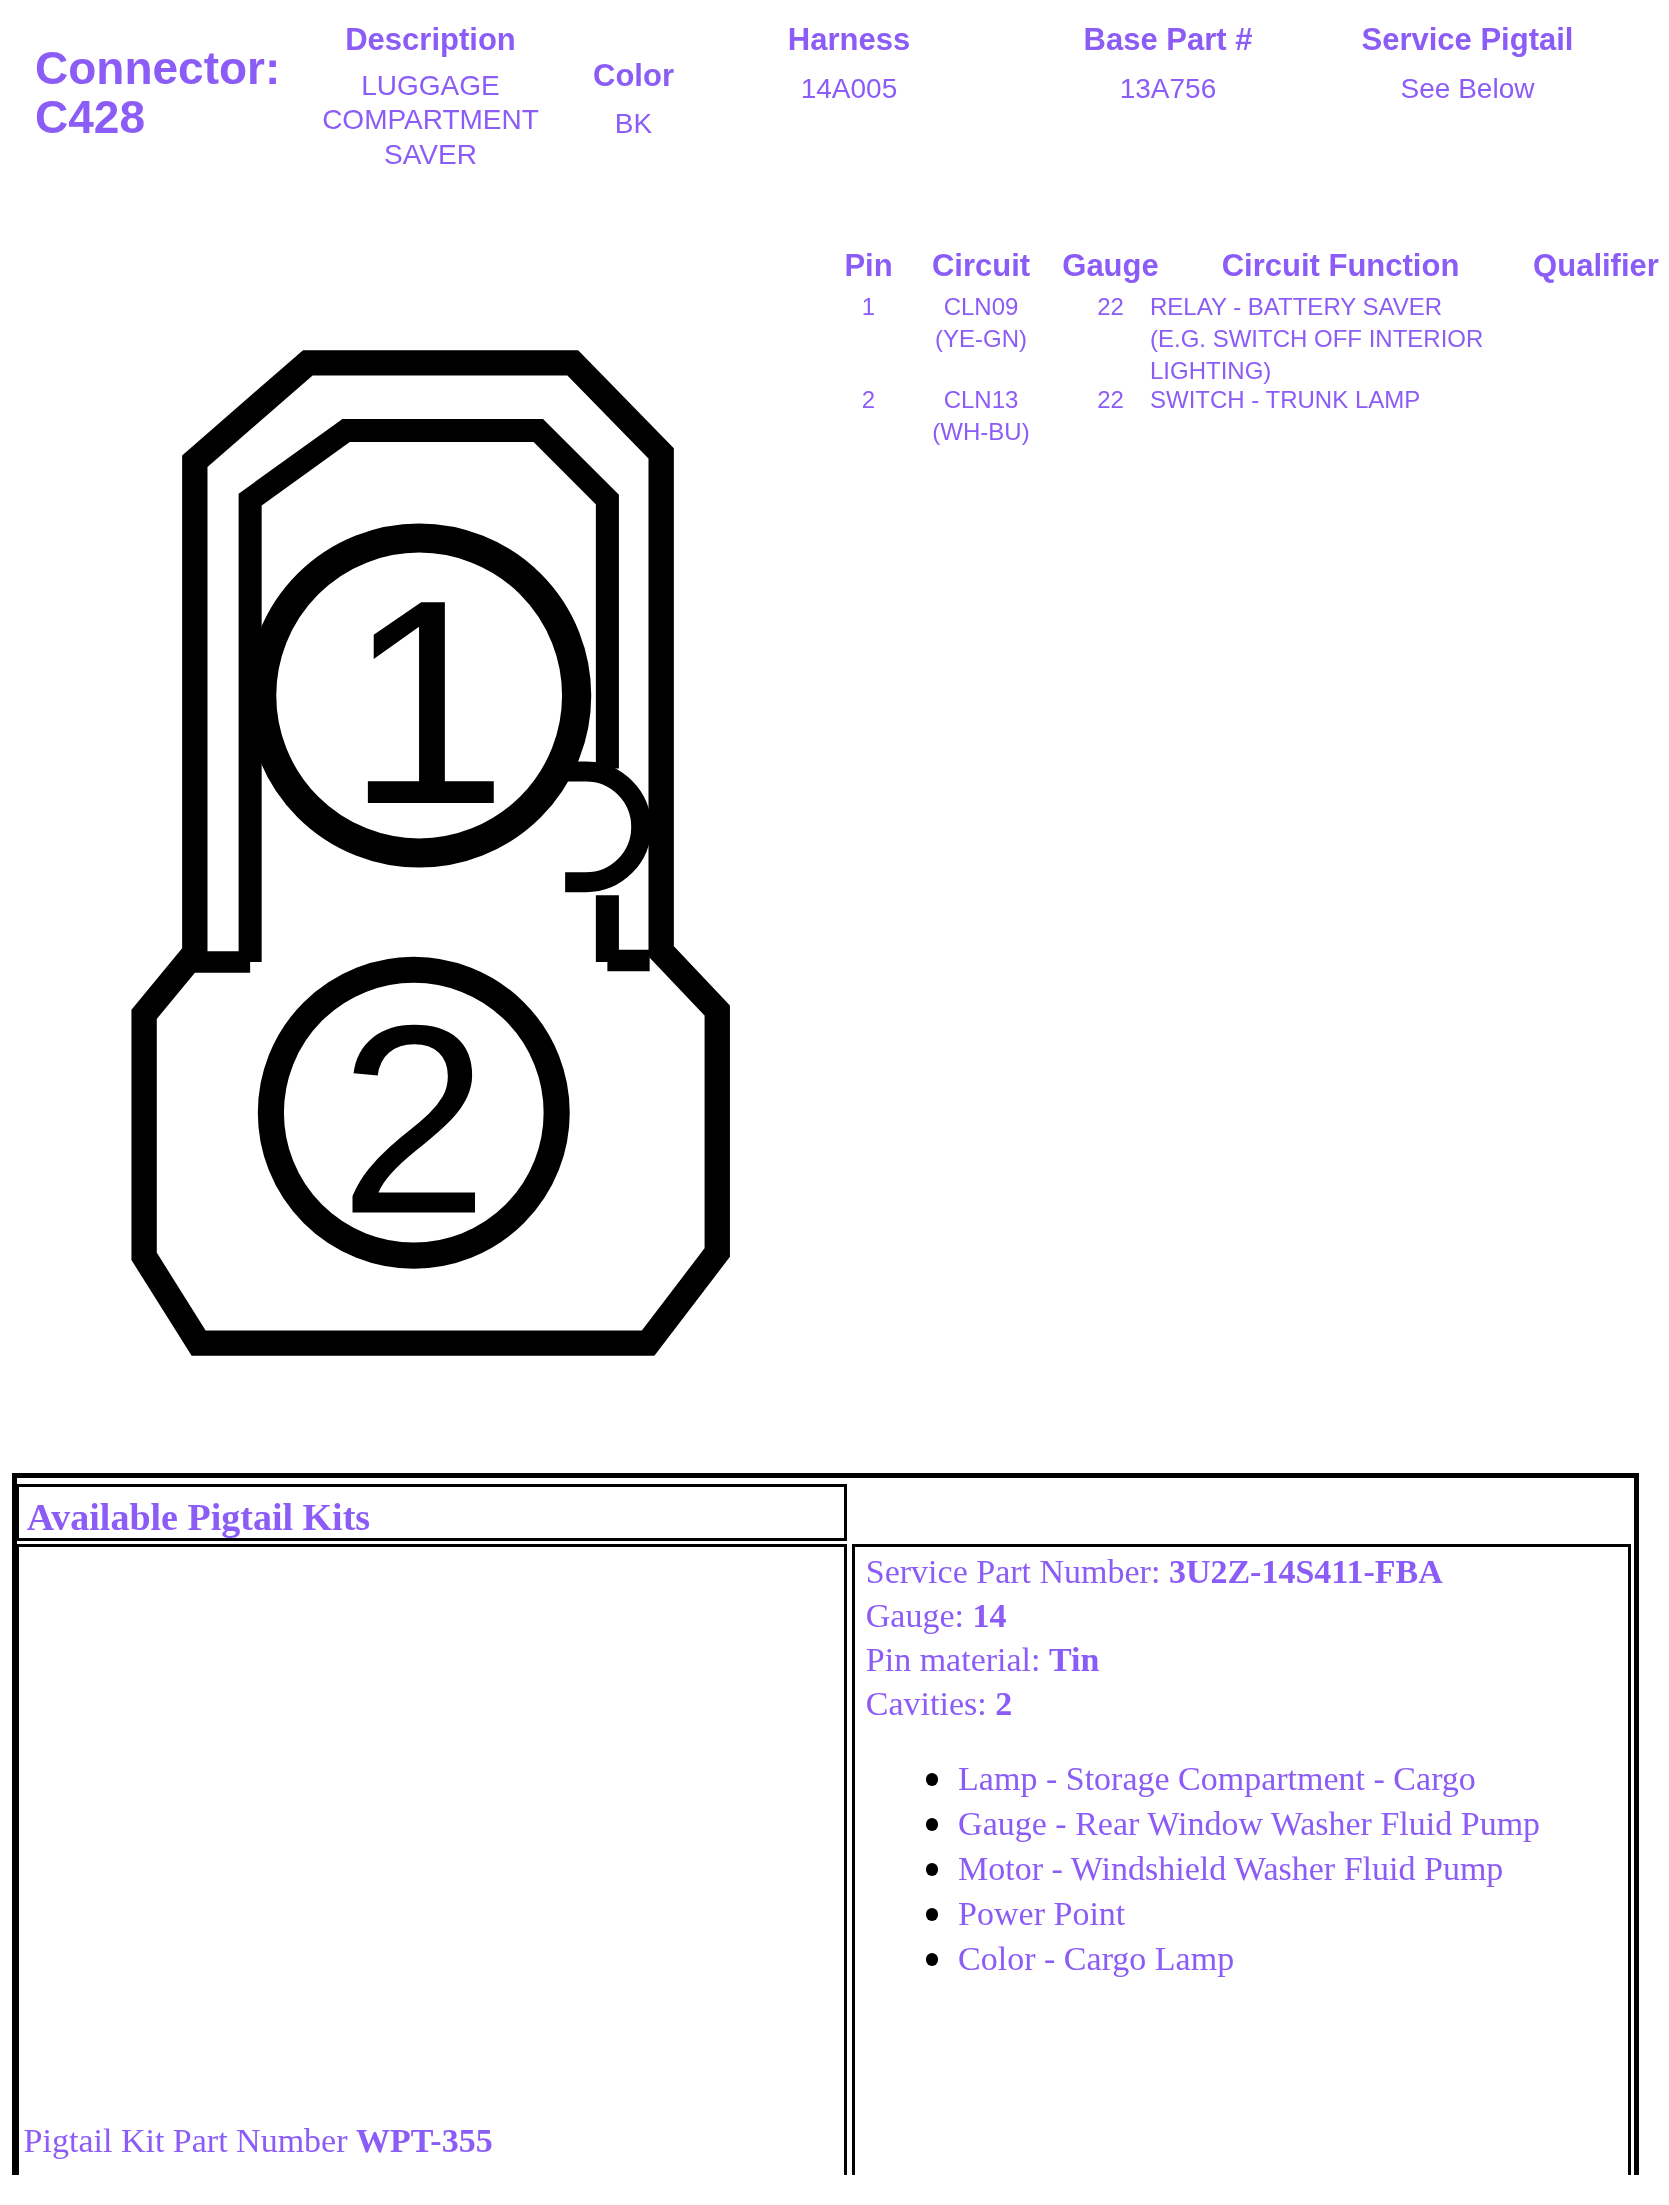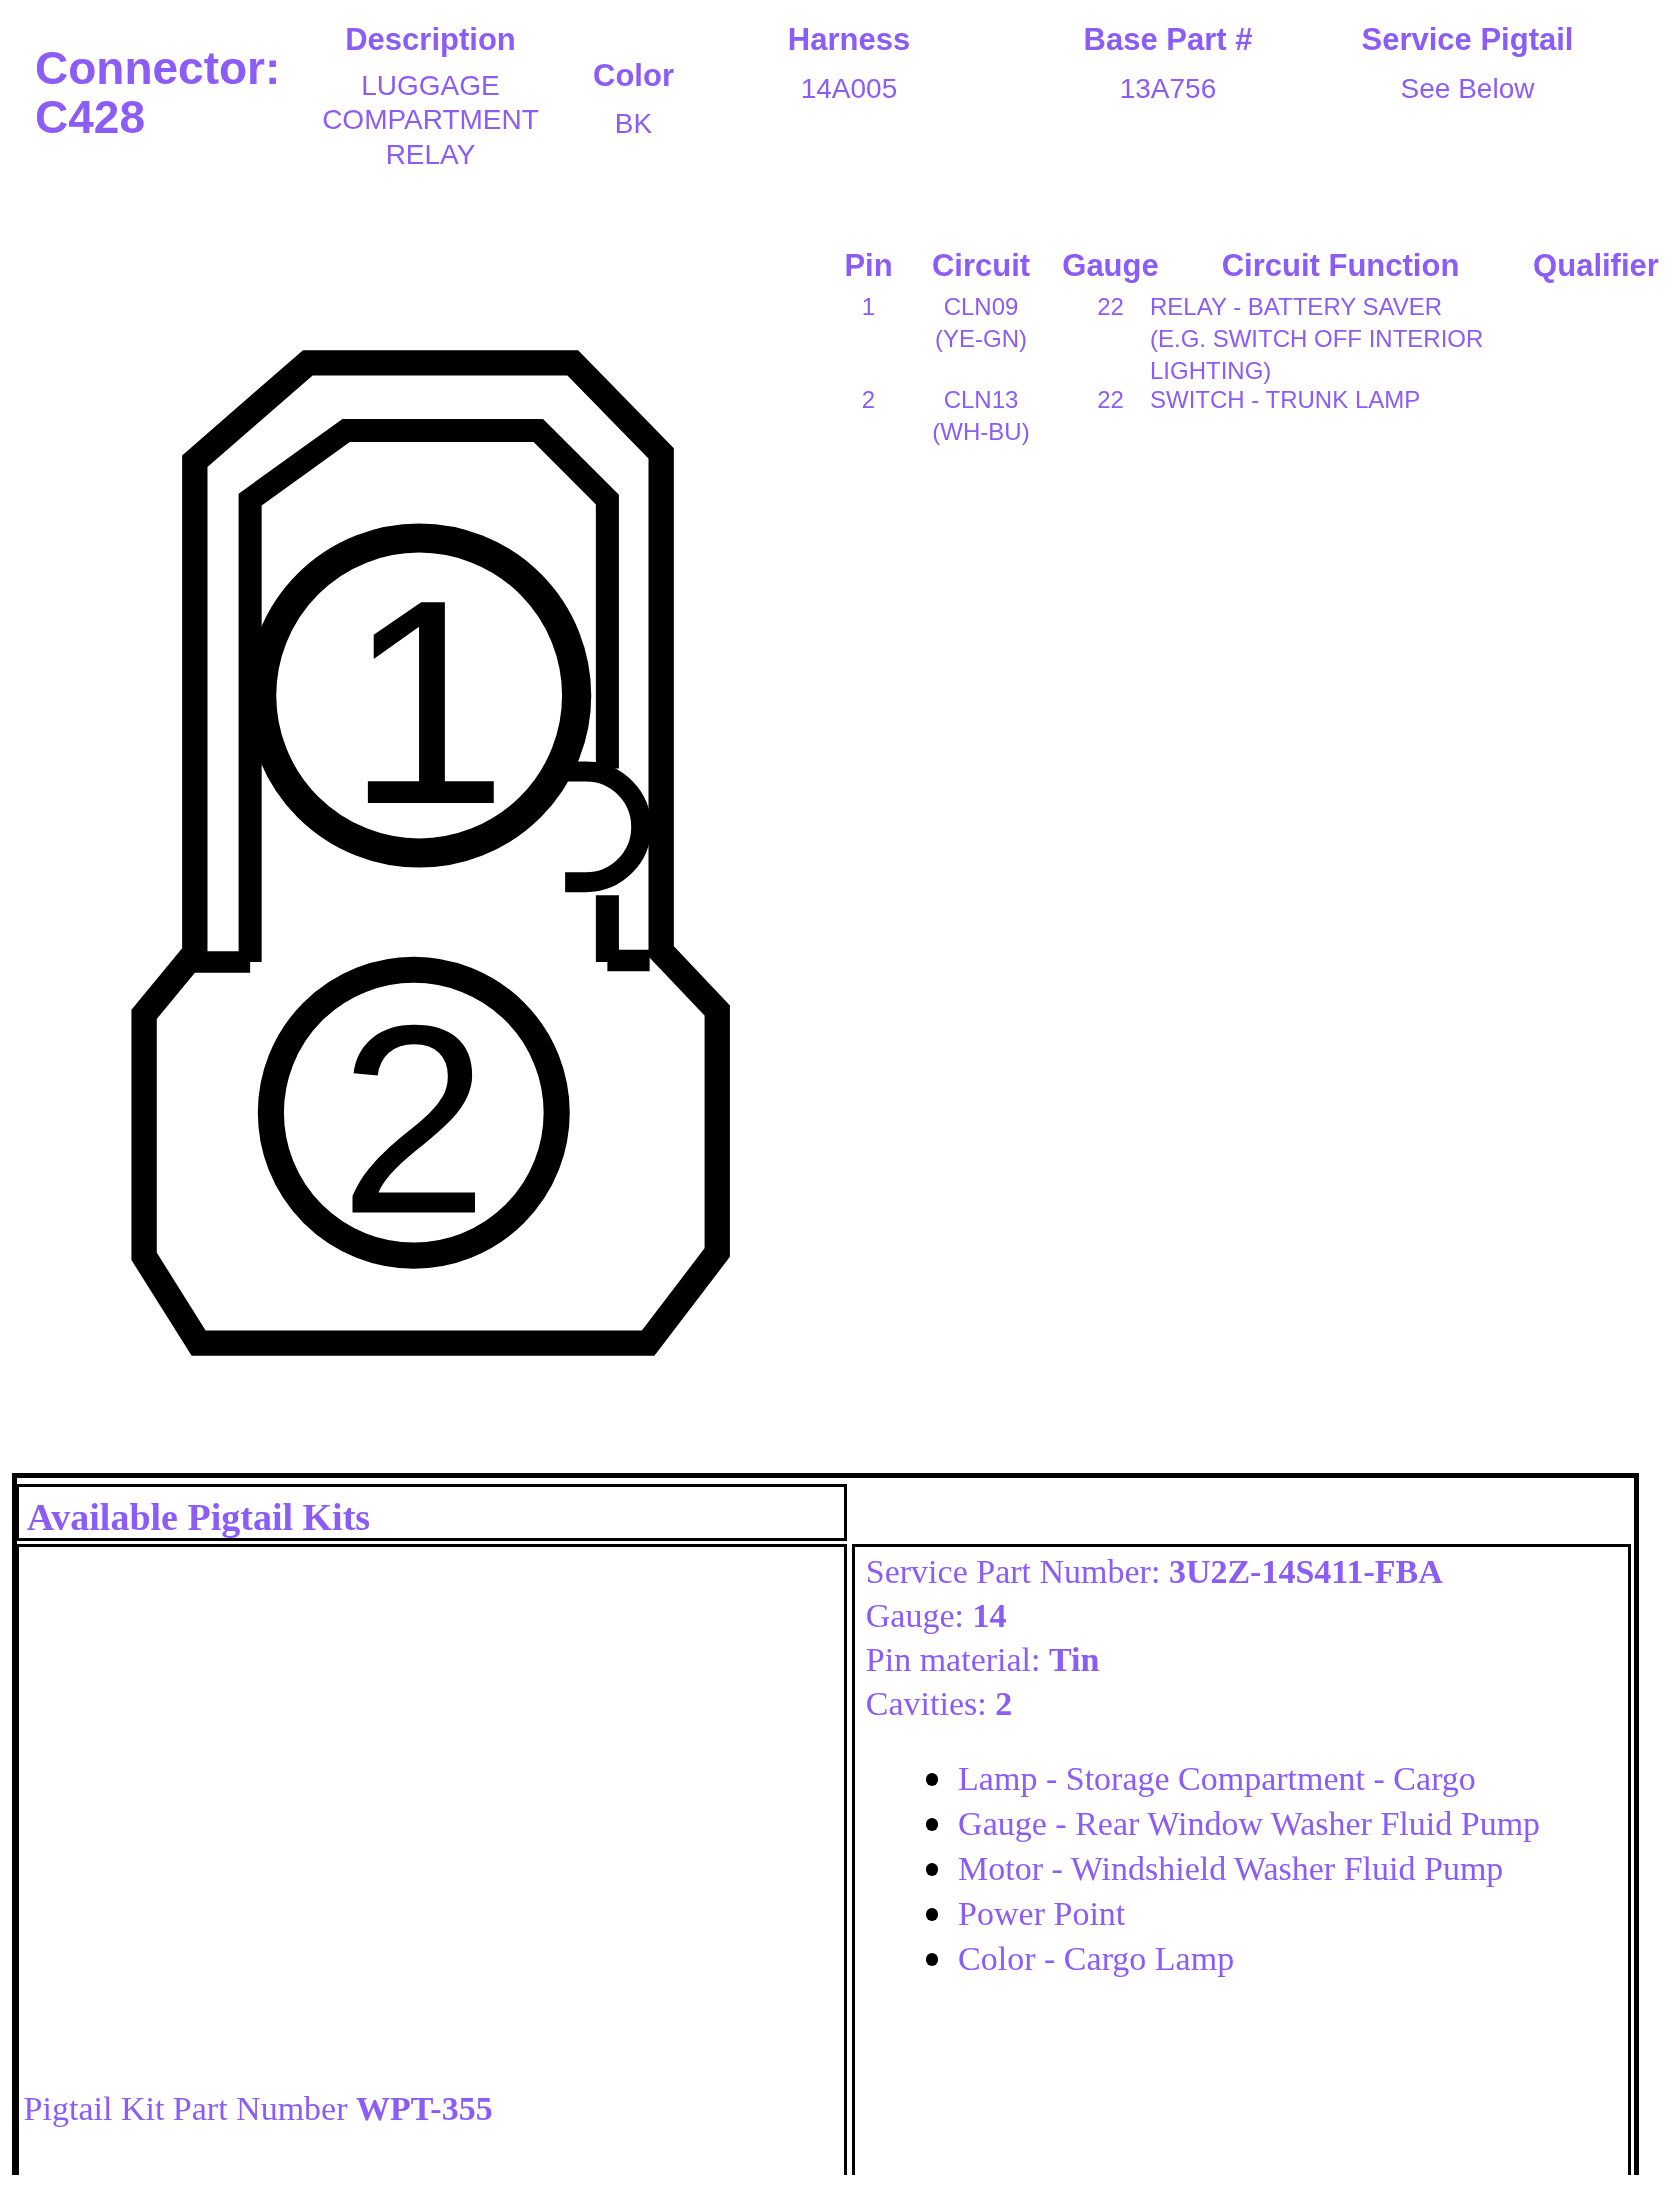--- a/index.html
+++ b/index.html
@@ -29,36 +29,36 @@
   .outer-box{left:11.5px;top:1473px;width:1627px;height:702px;border-width:5.4px;border-bottom:none;}
   .title-box{left:16px;top:1484px;width:831px;height:57px;}
   .left-box{left:16px;top:1544px;width:831px;height:631px;border-bottom:none;}
   .right-box{left:852px;top:1544px;width:779px;height:631px;border-bottom:none;}
   .section-title{padding:7.7px 0 0 7.7px;font-size:38px;font-weight:bold;}
   .detail-line{font-size:34px;line-height:44px;}
   .right-pad{padding:3.1px 0 0 10.8px;}
   .uses-list{margin:35px 0 0 60px;}
   .use-item{display:flex;align-items:flex-start;font-size:34px;line-height:35px;margin-bottom:10px;}
   .bullet-dot{flex:0 0 auto;width:12.3px;height:12.3px;border-radius:50%;background:#000000;margin:12.3px 20px 0 0;}
-  .kit-line{position:absolute;left:4.6px;top:540px;font-size:34px;line-height:44px;white-space:nowrap;}
+  .kit-line{position:absolute;left:4.6px;top:572px;font-size:34px;line-height:44px;white-space:nowrap;}
 </style>
 </head>
 <body>
 
 <div class="page sans">
 
   <div class="abs connector-title">
     <div>Connector:</div>
     <div>C428</div>
   </div>
 
   <div class="abs colhead ctr" style="left:315px;top:23px;width:231px;">Description</div>
   <div class="abs colval ctr" style="left:315px;top:68px;width:231px;">LUGGAGE</div>
   <div class="abs colval ctr" style="left:315px;top:102px;width:231px;">COMPARTMENT</div>
-  <div class="abs colval ctr" style="left:315px;top:137px;width:231px;">RELAY</div>
+  <div class="abs colval ctr" style="left:315px;top:137px;width:231px;">SAVER</div>
 
   <div class="abs colhead ctr" style="left:572px;top:59px;width:123px;">Color</div>
   <div class="abs colval ctr" style="left:572px;top:106px;width:123px;">BK</div>
 
   <div class="abs colhead ctr" style="left:772px;top:23px;width:154px;">Harness</div>
   <div class="abs colval ctr" style="left:772px;top:71px;width:154px;">14A005</div>
 
   <div class="abs colhead ctr" style="left:1072px;top:23px;width:192px;">Base Part #</div>
   <div class="abs colval ctr" style="left:1072px;top:71px;width:192px;">13A756</div>
 

